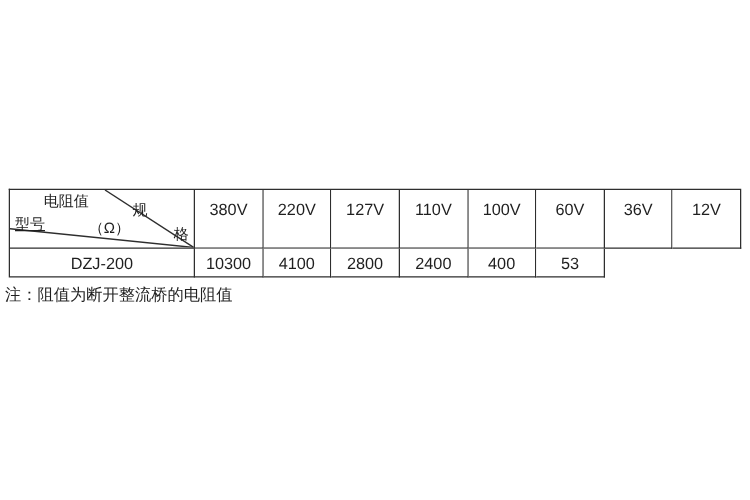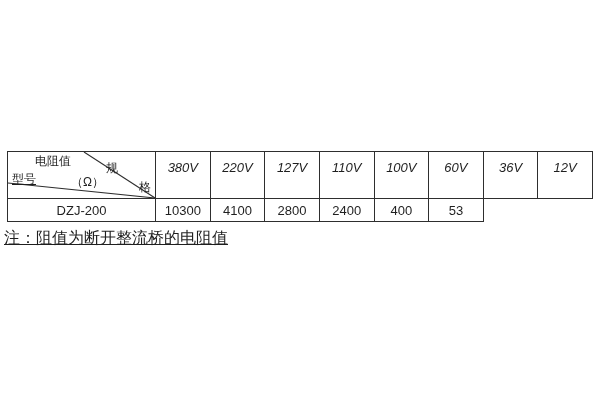--- a/index.html
+++ b/index.html
@@ -34,21 +34,20 @@
     display: flex;
     align-items: center;
     justify-content: center;
     box-sizing: border-box;
     background: #ffffff;
     white-space: nowrap;
   }
   .voltage-header {
     align-items: flex-start;
     padding-top: 8px;
-    font-style: italic;
   }
   .corner {
     position: relative;
   }
   .corner svg {
     position: absolute;
     left: 0; top: 0;
     width: 100%; height: 100%;
     display: block;
   }
@@ -60,24 +59,23 @@
   }
   .lbl-spec-top    { left: 98px;  top: 10px; }
   .lbl-spec-bottom { left: 131px; top: 29px; }
   .lbl-resistance  { left: 27px;  top: 3px; }
   .lbl-unit        { left: 63px;  top: 24px; font-size: 11px; }
   .lbl-model       { left: 4px;   top: 21px; text-decoration: underline; }
   .note {
     position: absolute;
     left: 4px;
     top: 229px;
-    font-size: 16px;
+    font-size: 13px;
     line-height: 1.15;
     white-space: nowrap;
-    text-decoration: underline;
   }
 </style>
 </head>
 <body>
 
 <div class="screen">
 
   <div class="spec-table">
 
     <div class="cell corner">

